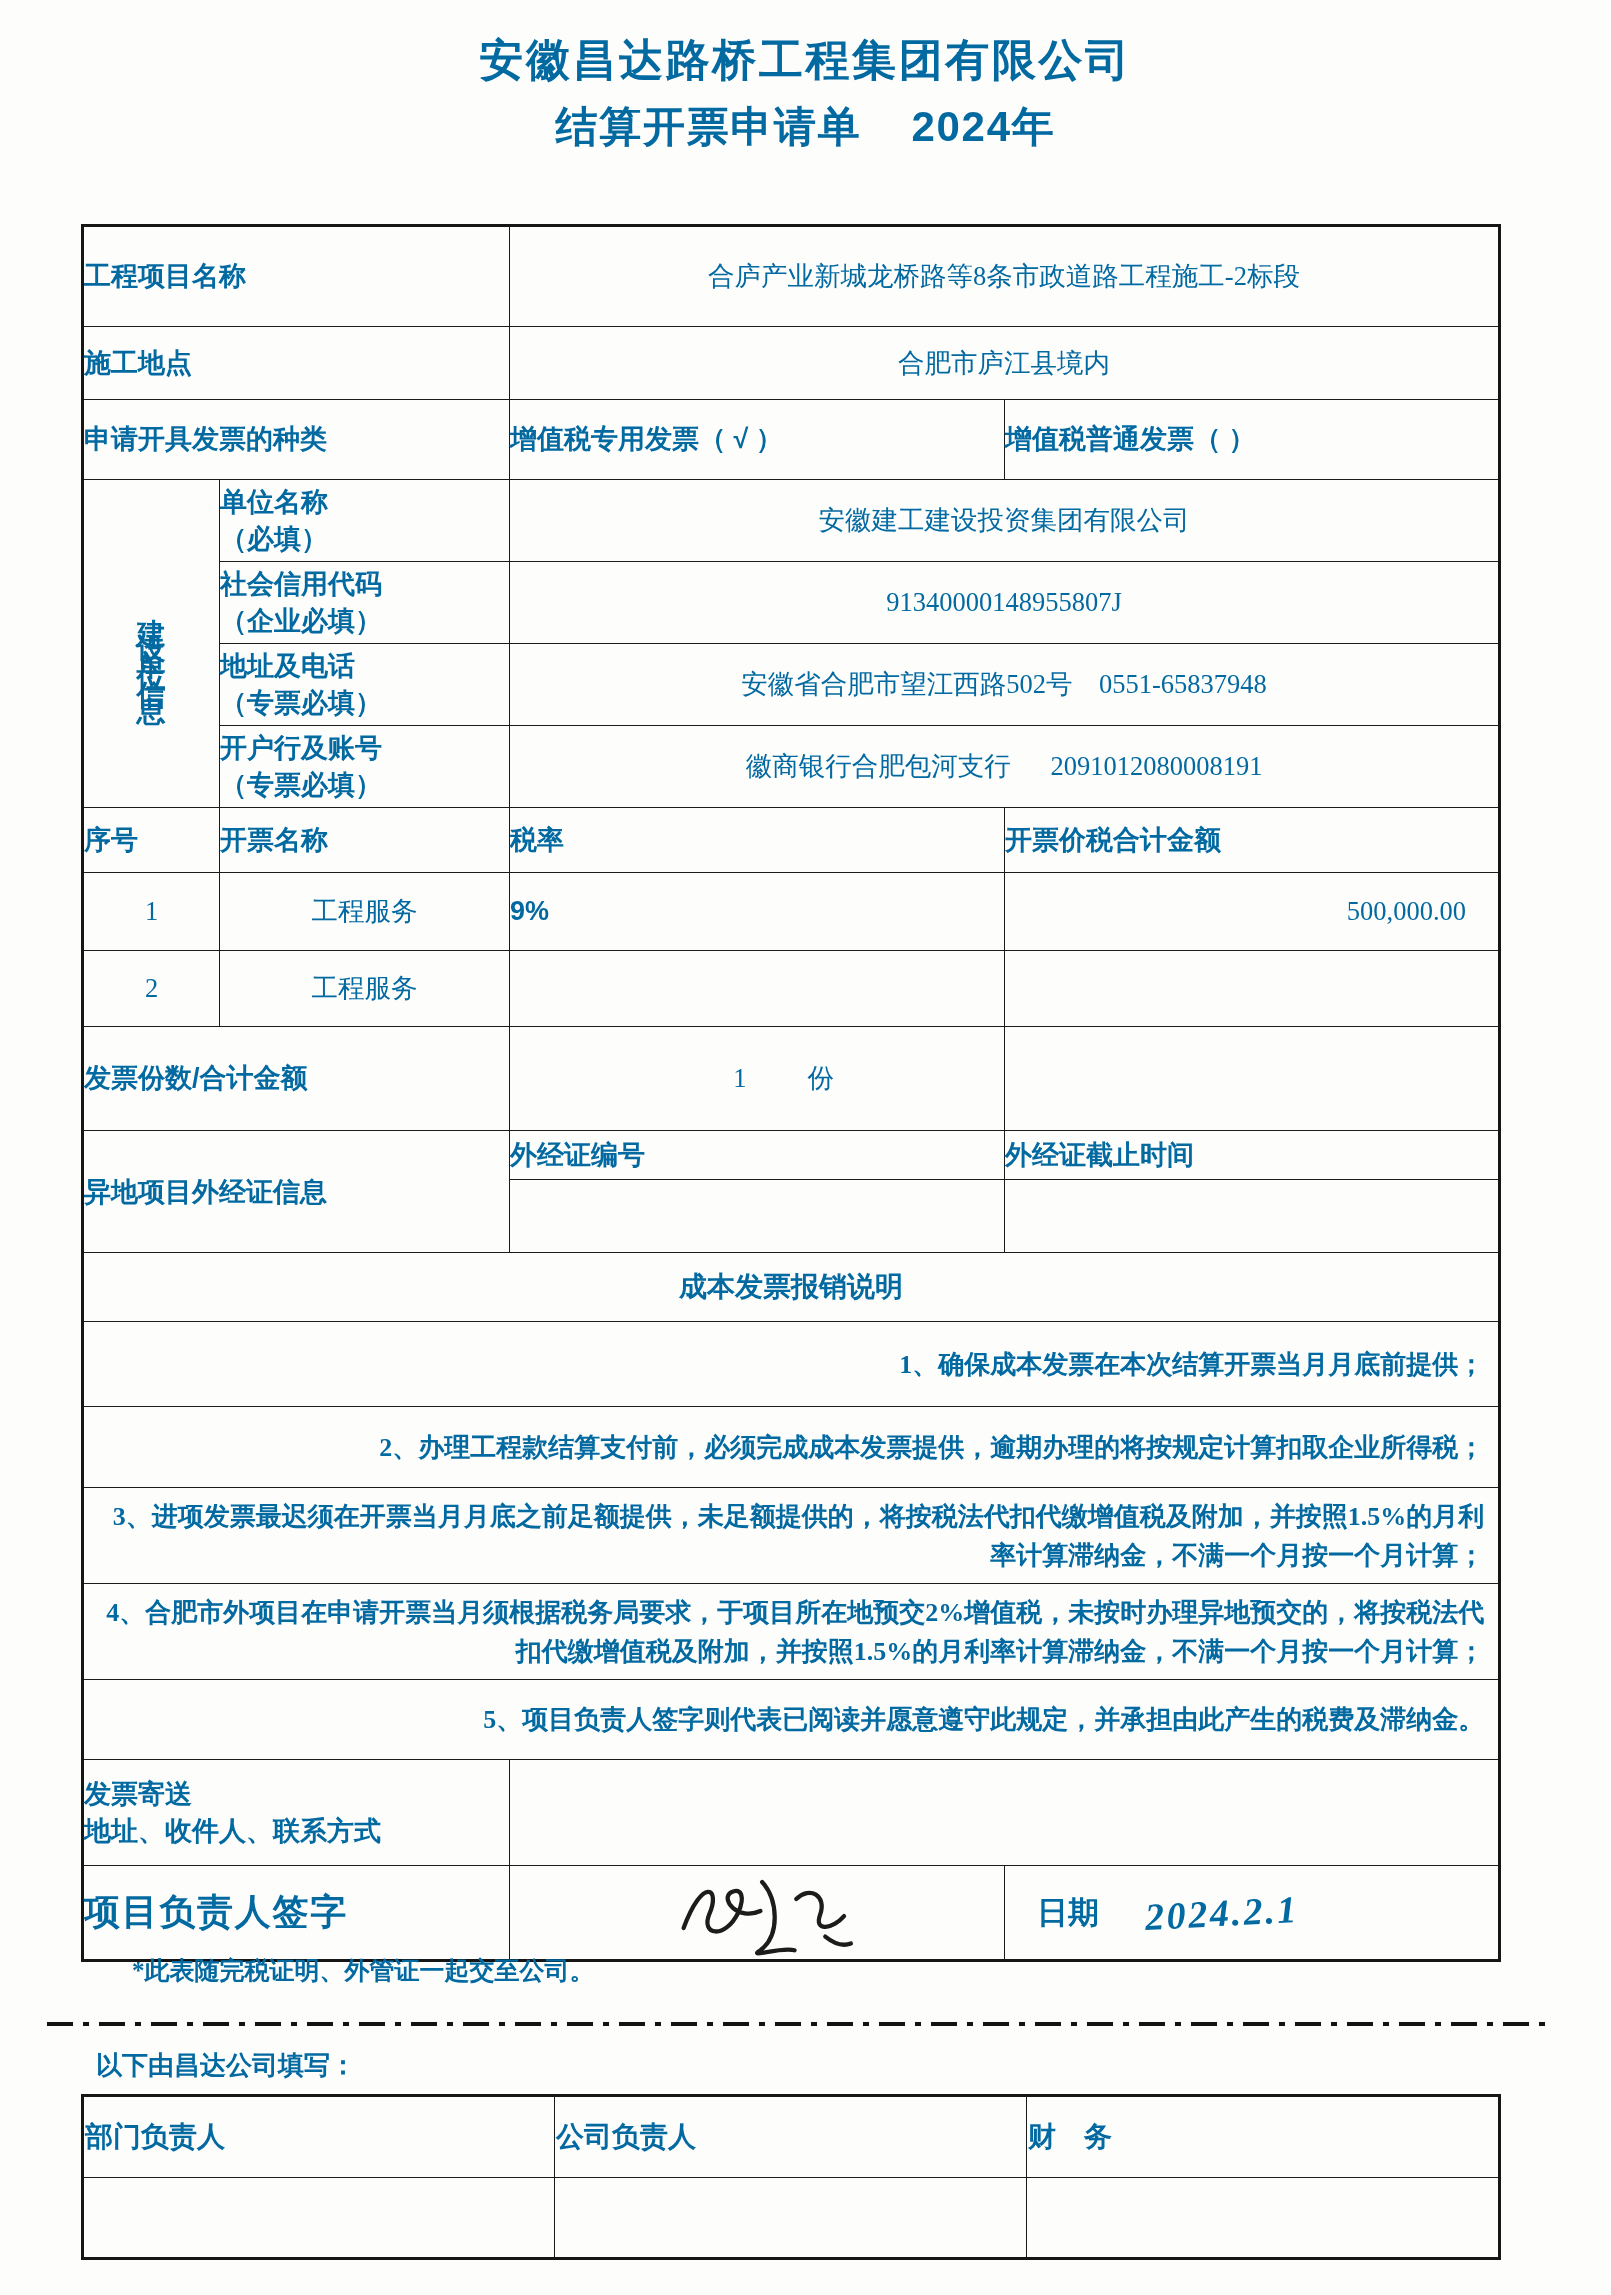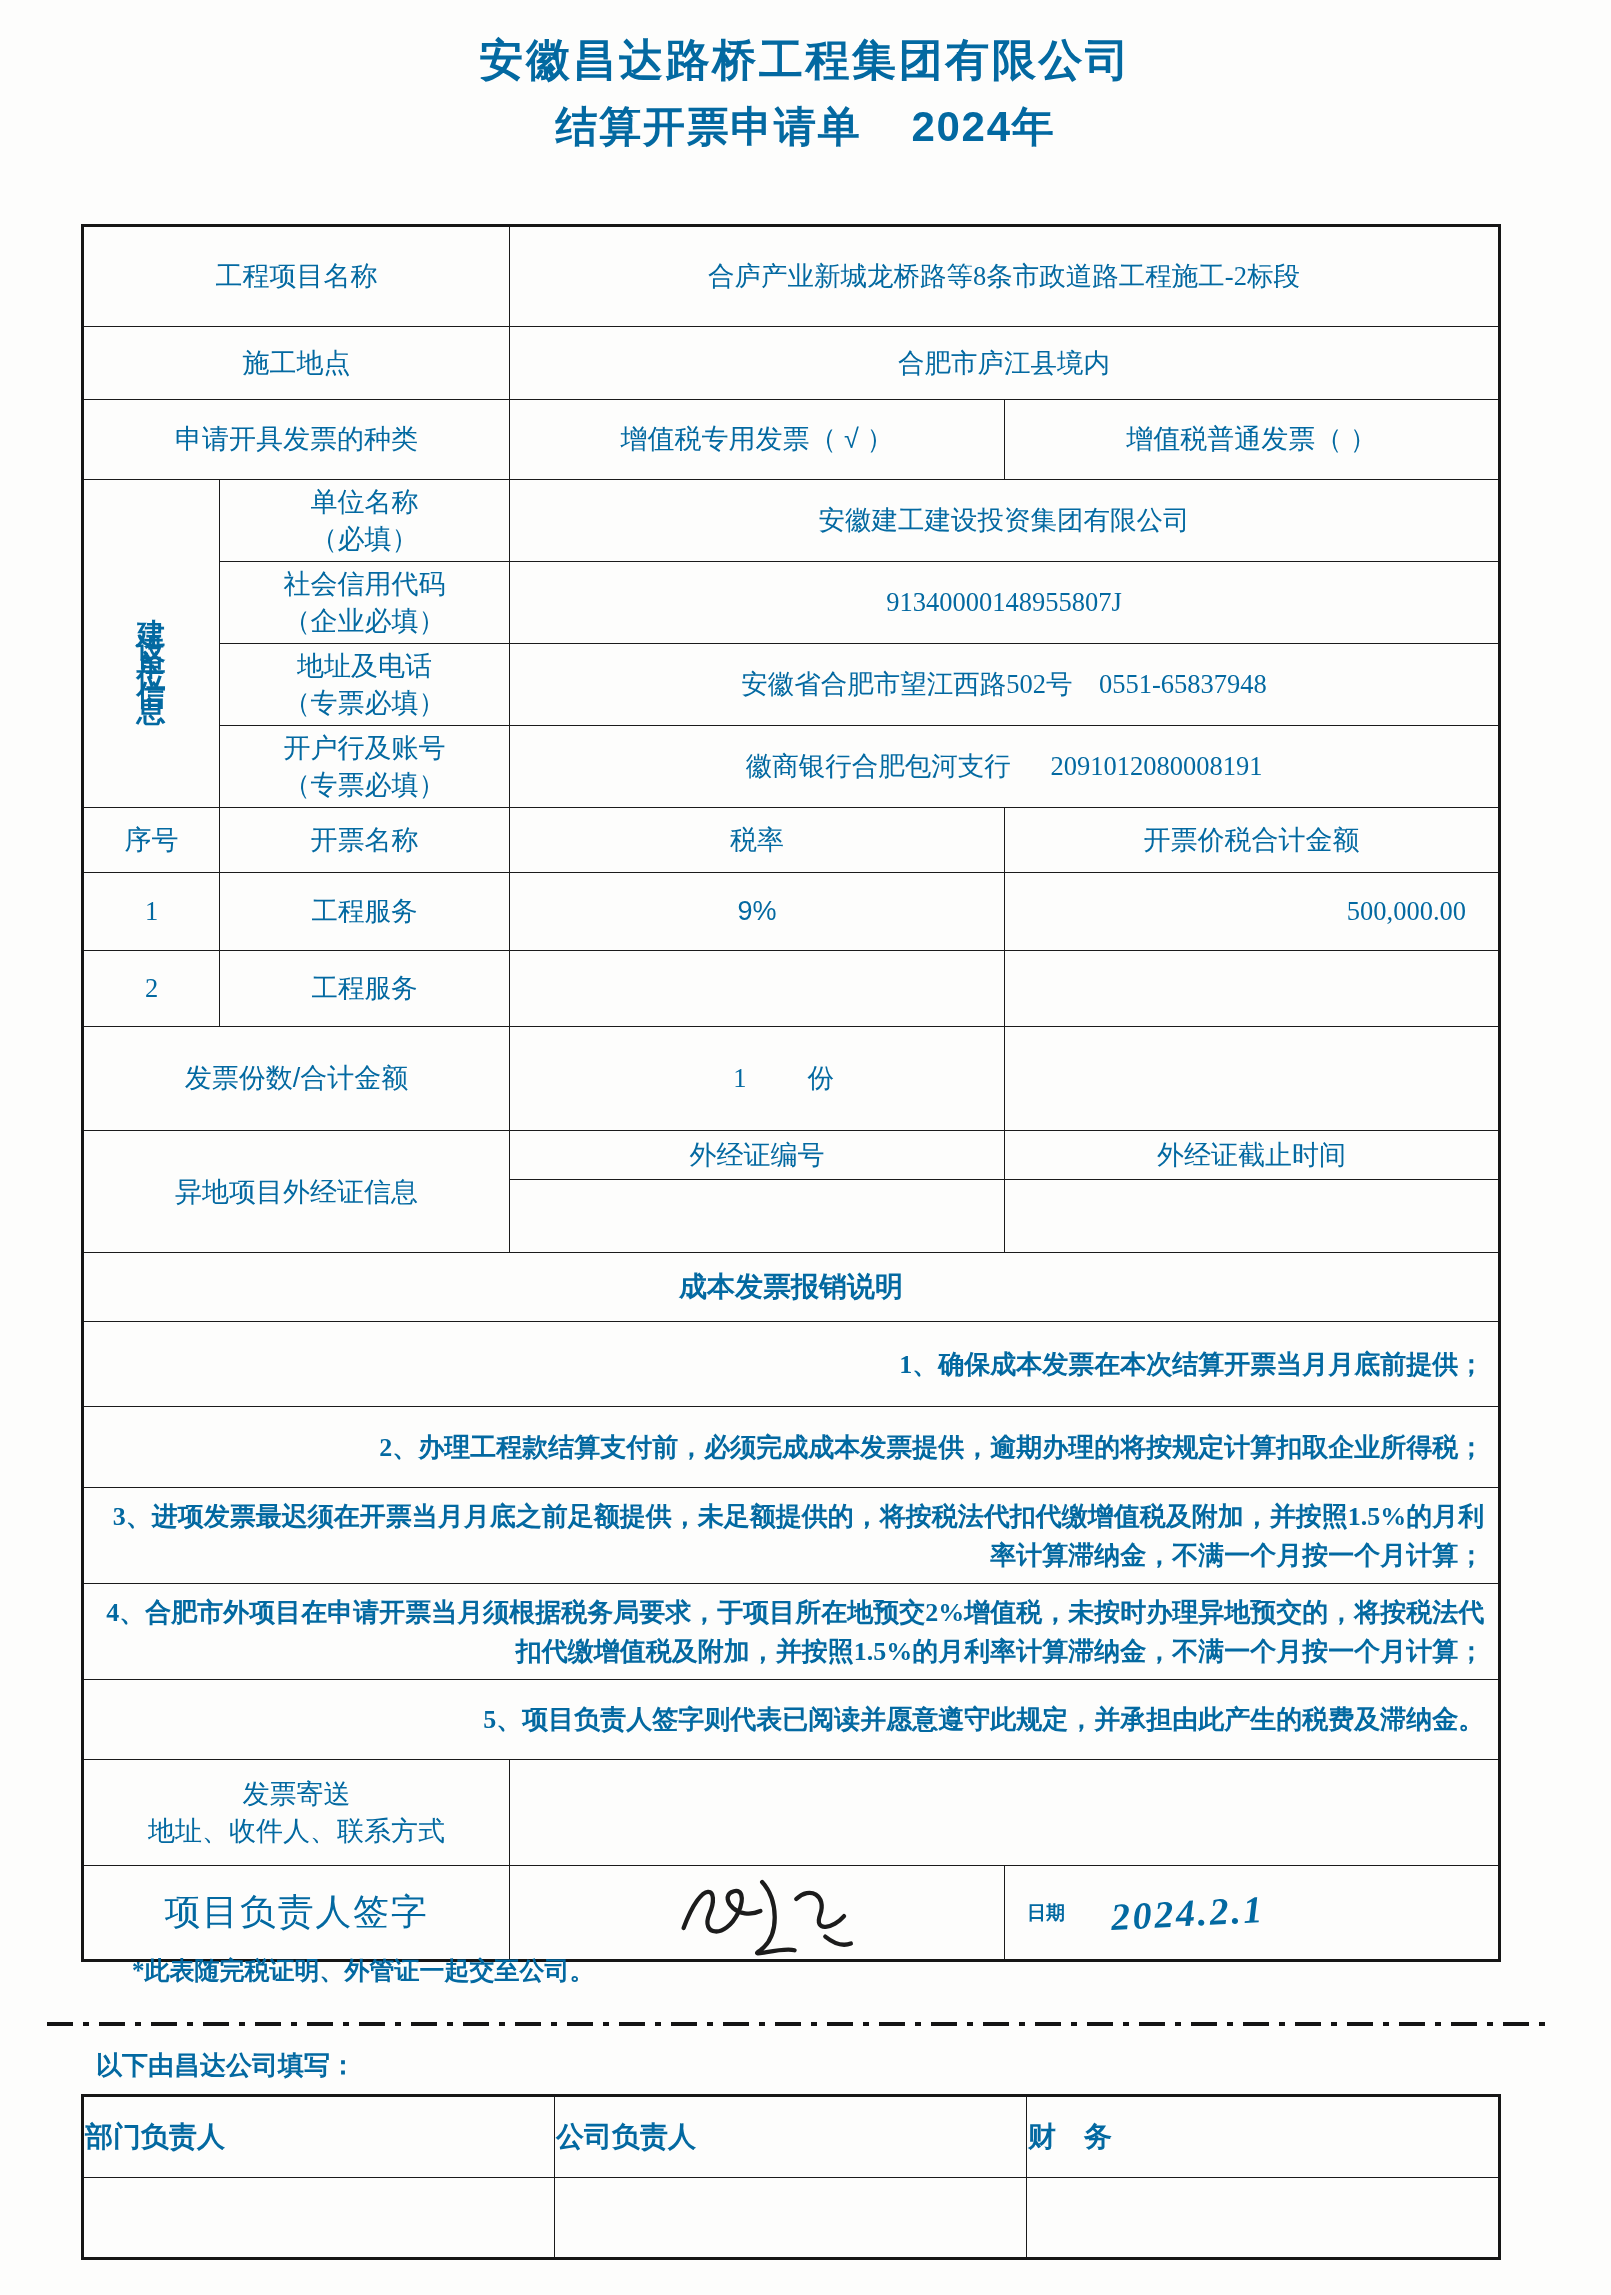--- a/index.html
+++ b/index.html
@@ -41,23 +41,22 @@
     table-layout: fixed;
     border: 3.4px solid #161616;
   }
   table.main td {
     border: 1.7px solid #1b1b1b;
     padding: 0;
     vertical-align: middle;
   }
   .lbl {
     font-family: "Liberation Sans", sans-serif;
-    font-weight: 400;
+    font-weight: 700;
     font-size: 27px;
-    text-align: center;
     line-height: 1.35;
   }
   .lbl-big { font-size: 36px; letter-spacing: 1.7px; }
   .val {
     font-size: 26.5px;
     text-align: center;
     white-space: pre-wrap;
     line-height: 1.3;
   }
   .amt { text-align: right; padding-right: 32px !important; }
@@ -102,22 +101,22 @@
   .r-sign      { height: 92px; }
 
   .count-cell .unit { margin-left: 61px; }
 
   .sign-cell { text-align: center; position: relative; }
   .sign-svg { display: block; margin: -3.4px auto 0 auto; }
   .date-cell { }
   .date-flex { display: flex; align-items: center; }
   .date-label {
     font-family: "Liberation Sans", sans-serif;
-    font-weight: 700; font-size: 19px;
-    margin-left: 22px;
+    font-weight: 700; font-size: 31px;
+    margin-left: 32px;
   }
   .date-value {
     margin-left: 46px;
     font-size: 38px;
     font-style: italic;
     font-weight: 600;
     transform: rotate(-3deg);
     letter-spacing: 2.6px;
   }
 

